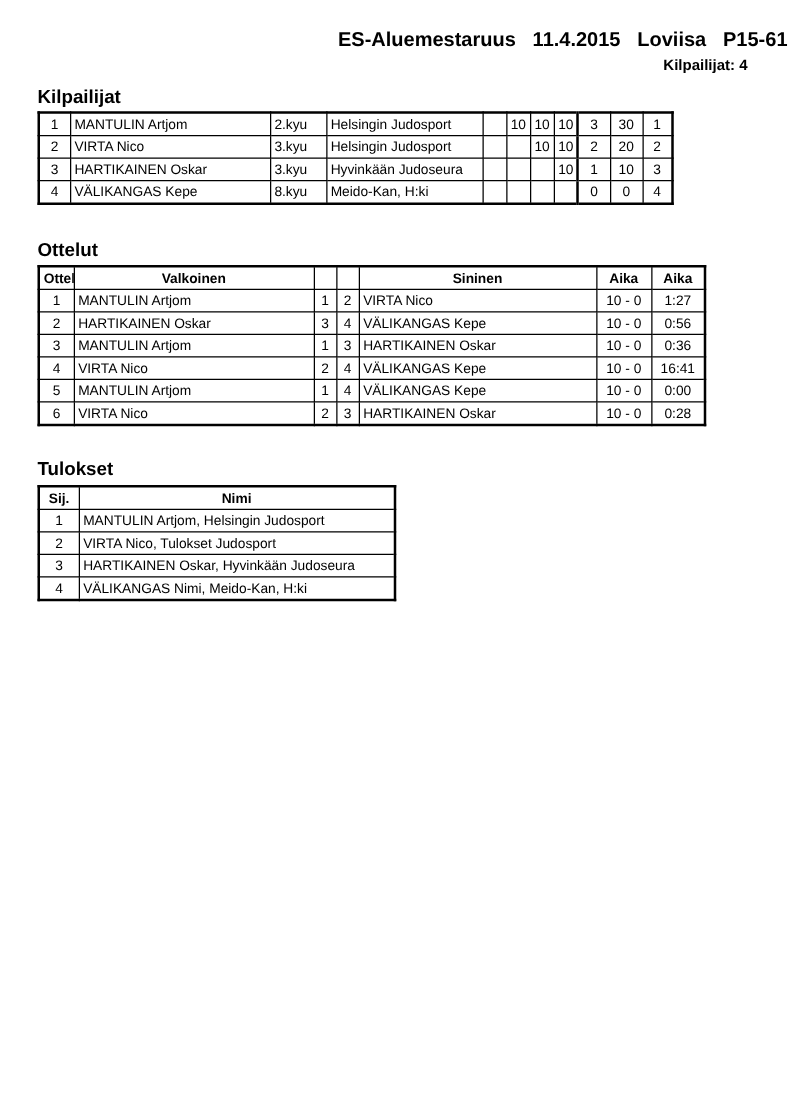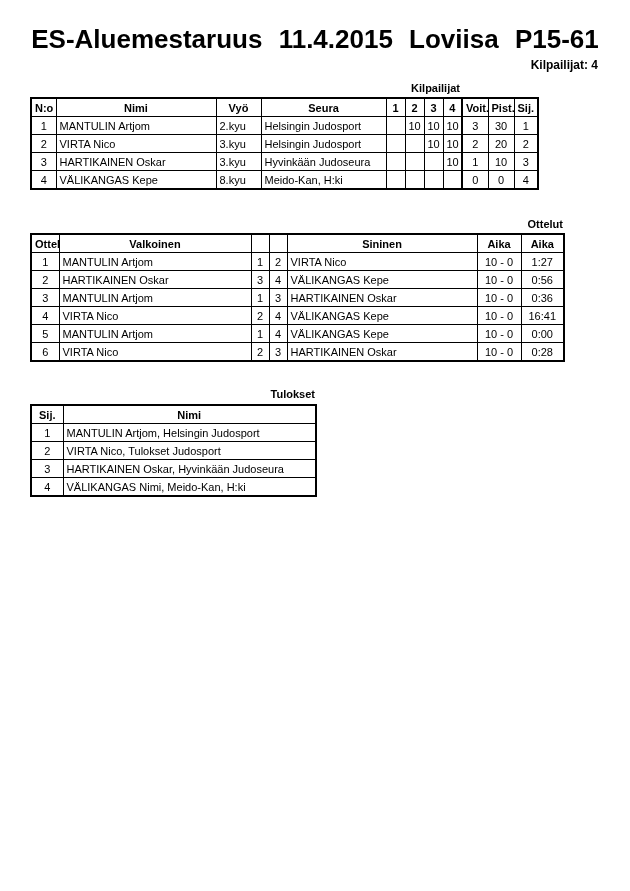--- a/index.html
+++ b/index.html
@@ -4,35 +4,35 @@
 <style>
   html, body { margin:0; padding:0; }
   body {
     width:630px; height:891px;
     background:#ffffff; color:#000000;
     font-family:"Liberation Sans", sans-serif;
     position:relative;
   }
   .title {
     padding-top:24px;
-    text-align:center;
-    font-size:26px;
+    text-align:right;
+    font-size:16px;
     font-weight:bold;
     word-spacing:9px;
   }
   .count {
     text-align:right;
     font-size:12px;
     font-weight:bold;
     margin:3px 32px 0 0;
   }
   .heading {
-    font-size:11px;
+    font-size:15px;
     font-weight:bold;
-    text-align:right;
+    text-align:left;
   }
   .heading.kilpailijat { margin:10px 0 3px 30px; width:430px; }
   .heading.ottelut     { margin:28px 0 3px 30px; width:533px; }
   .heading.tulokset    { margin:26px 0 4px 30px; width:285px; }
 
   table {
     border-collapse:collapse;
     table-layout:fixed;
     margin-left:30px;
     font-size:11px;
@@ -70,33 +70,20 @@
       <col style="width:125px">
     <col style="width:19px">
       <col style="width:19px">
       <col style="width:19px">
       <col style="width:19px">
     <col style="width:26px">
       <col style="width:26px">
       <col style="width:24px">
   </colgroup>
   <tbody>
-      <tr>
-    <th class="l">N:o</th>
-    <th class="c">Nimi</th>
-    <th class="c">Vyö</th>
-    <th class="c">Seura</th>
-    <th class="c">1</th>
-    <th class="c">2</th>
-    <th class="c">3</th>
-    <th class="c">4</th>
-    <th class="c sep">Voit.</th>
-    <th class="c">Pist.</th>
-    <th class="c">Sij.</th>
-  </tr>
   <tr>
     <td class="c">1</td>
     <td class="l">MANTULIN Artjom</td>
     <td class="l">2.kyu</td>
     <td class="l">Helsingin Judosport</td>
     <td class="c"></td>
     <td class="c">10</td>
     <td class="c">10</td>
     <td class="c">10</td>
     <td class="c sep">3</td>

